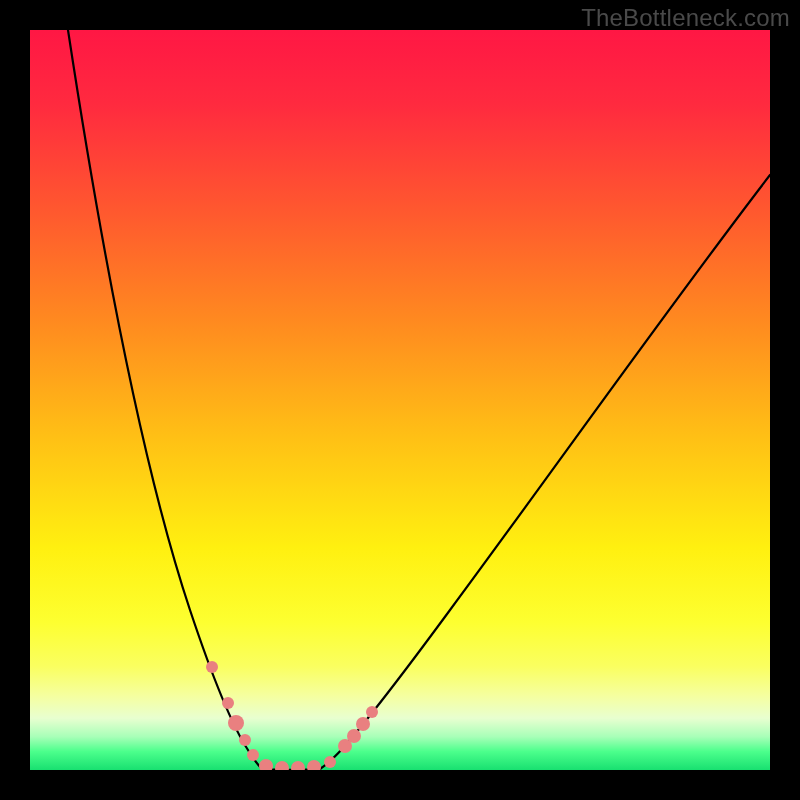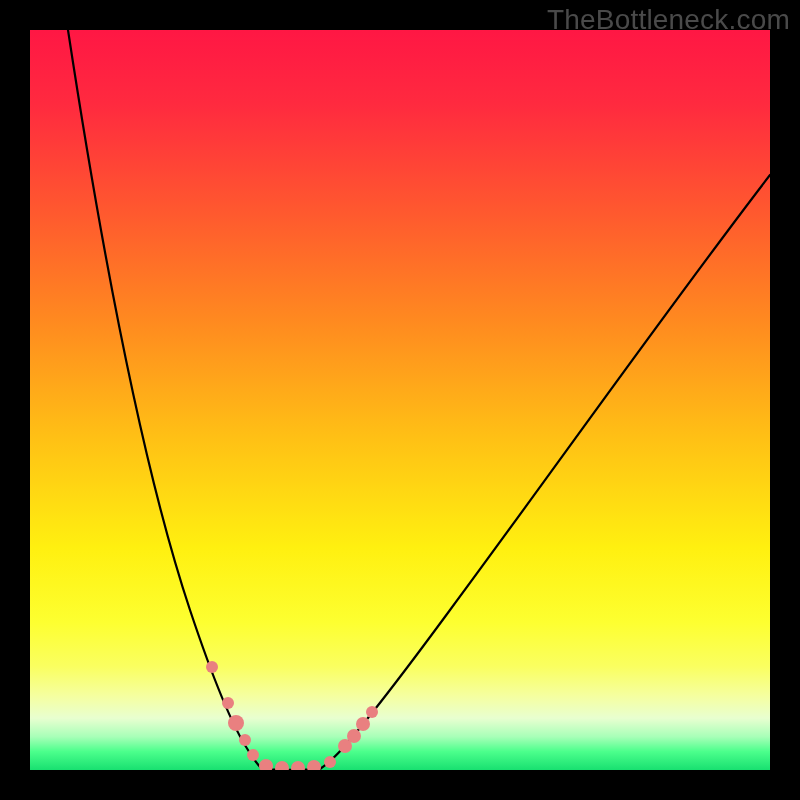--- a/index.html
+++ b/index.html
@@ -24,21 +24,21 @@
     left: 30px;
     width: 740px;
     height: 740px;
     overflow: hidden;
   }
   .watermark {
     position: absolute;
     top: 4px;
     right: 10px;
     color: #4a4a4a;
-    font-size: 28px;
+    font-size: 24px;
     font-weight: 500;
     letter-spacing: 0.2px;
   }
 </style>
 </head>
 <body>
 
 <div class="frame">
   <div class="watermark">TheBottleneck.com</div>
 

